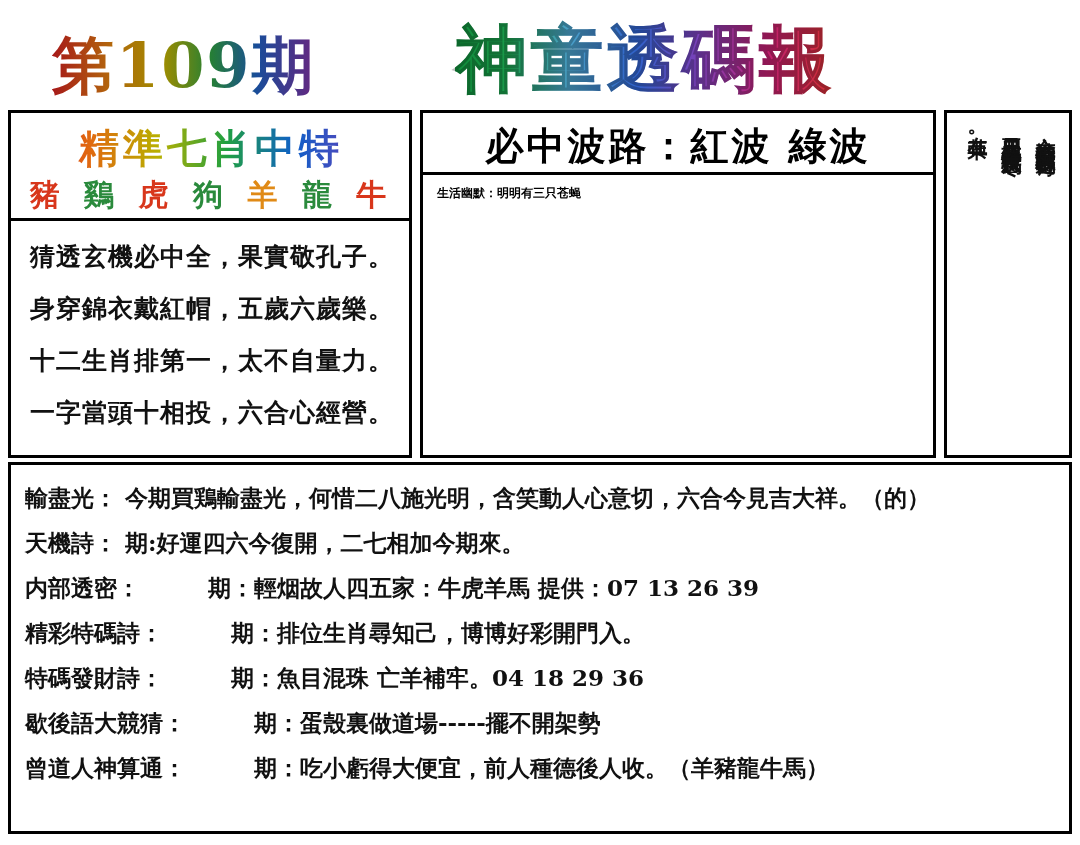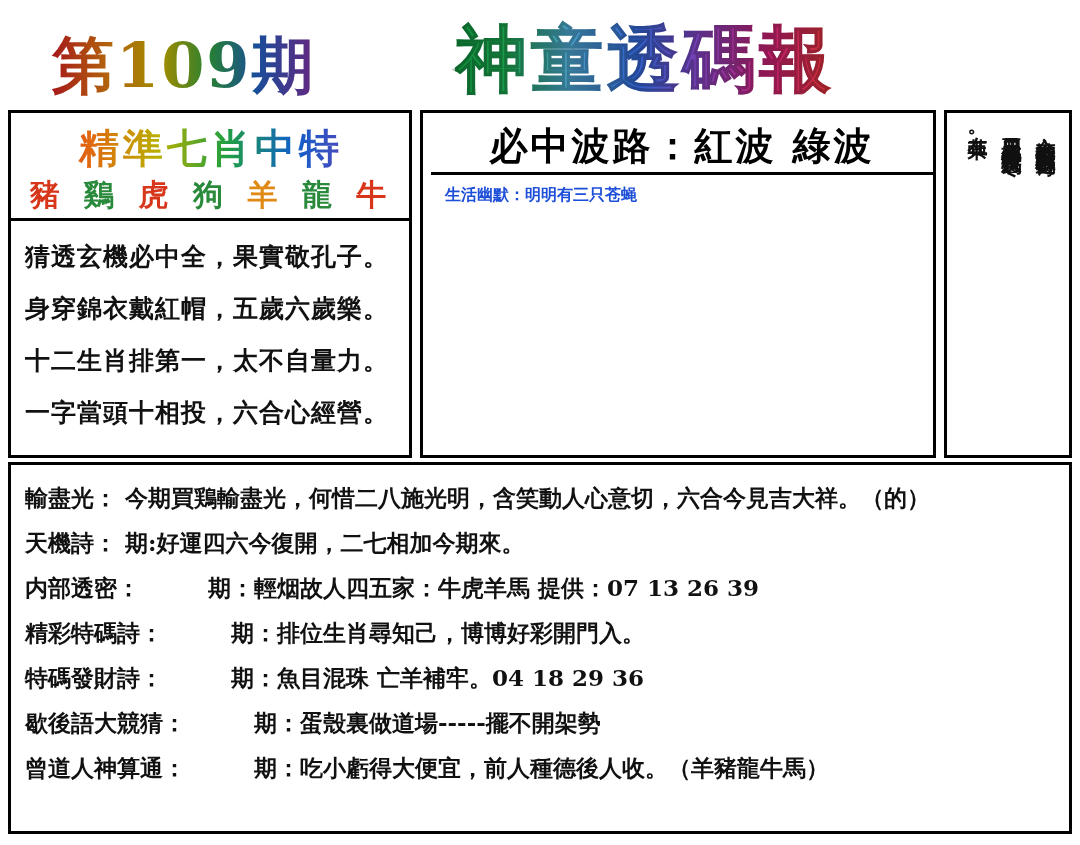--- a/index.html
+++ b/index.html
@@ -39,28 +39,28 @@
   .boxL .topline{height:108px;border-bottom:3px solid #000;box-sizing:border-box;position:relative;}
   .l1{position:absolute;left:12px;top:8px;width:376px;text-align:center;font-size:40px;font-weight:bold;
       font-family:"DejaVu Serif","Liberation Serif",serif;letter-spacing:4px;
       background:linear-gradient(90deg,#e01f1f 0%,#e06a10 18%,#b8b000 36%,#20a040 54%,#1060c8 72%,#8a2fb0 100%);
       -webkit-background-clip:text;background-clip:text;color:transparent;}
   .l2{position:absolute;left:12px;top:62px;width:376px;text-align:center;font-size:30px;font-weight:bold;
       font-family:"DejaVu Serif","Liberation Serif",serif;letter-spacing:6px;}
   .l2 span{margin:0 1px;}
   .poem{padding:10px 10px 0 14px;}
   .poem .ln{font-size:25px;font-weight:bold;letter-spacing:1px;color:#111;
-      font-family:"DejaVu Serif","Liberation Serif",serif;line-height:52px;white-space:nowrap;}
+      font-family:"DejaVu Serif","Liberation Serif",serif;line-height:52px;white-space:nowrap;text-align:center;}
 
-  .boxM{position:absolute;left:412px;top:0;width:516px;height:348px;border:3px solid #000;box-sizing:border-box;background:#fff;padding-left:8px;}
+  .boxM{position:absolute;left:412px;top:0;width:516px;height:348px;border:3px solid #000;box-sizing:border-box;background:#fff;}
   .boxM .mhead{height:62px;border-bottom:3px solid #000;box-sizing:border-box;position:relative;background:#fff;}
   .mhead .mt{position:absolute;left:0;top:8px;width:100%;text-align:center;font-size:38px;font-weight:bold;
       font-family:"DejaVu Serif","Liberation Serif",serif;letter-spacing:3px;}
   .mbody{padding:10px 14px;}
-  .mbody .jtitle{font-size:16px;color:#1d4ed8;font-weight:bold;font-family:"DejaVu Serif","Liberation Serif",serif;margin-bottom:6px;}
+  .mbody .jtitle{font-size:12px;color:#000000;font-weight:bold;font-family:"DejaVu Serif","Liberation Serif",serif;margin-bottom:6px;}
   .mbody .jtext{font-size:15px;color:#c01818;line-height:28px;text-align:justify;
       font-family:"DejaVu Serif","Liberation Serif",serif;}
 
   .boxR{position:absolute;left:936px;top:0;width:128px;height:348px;border:3px solid #000;box-sizing:border-box;background:#fff;
         display:flex;flex-direction:row-reverse;justify-content:flex-start;padding:8px 6px;}
   .vcol{writing-mode:vertical-rl;text-orientation:upright;font-size:20px;font-weight:bold;color:#111;
         font-family:"DejaVu Serif","Liberation Serif",serif;letter-spacing:2px;line-height:30px;margin:0 2px;}
 
   
   .bottom{position:absolute;left:8px;top:462px;width:1064px;height:372px;border:3px solid #000;box-sizing:border-box;background:#fff;padding:10px 2px 0 14px;}

